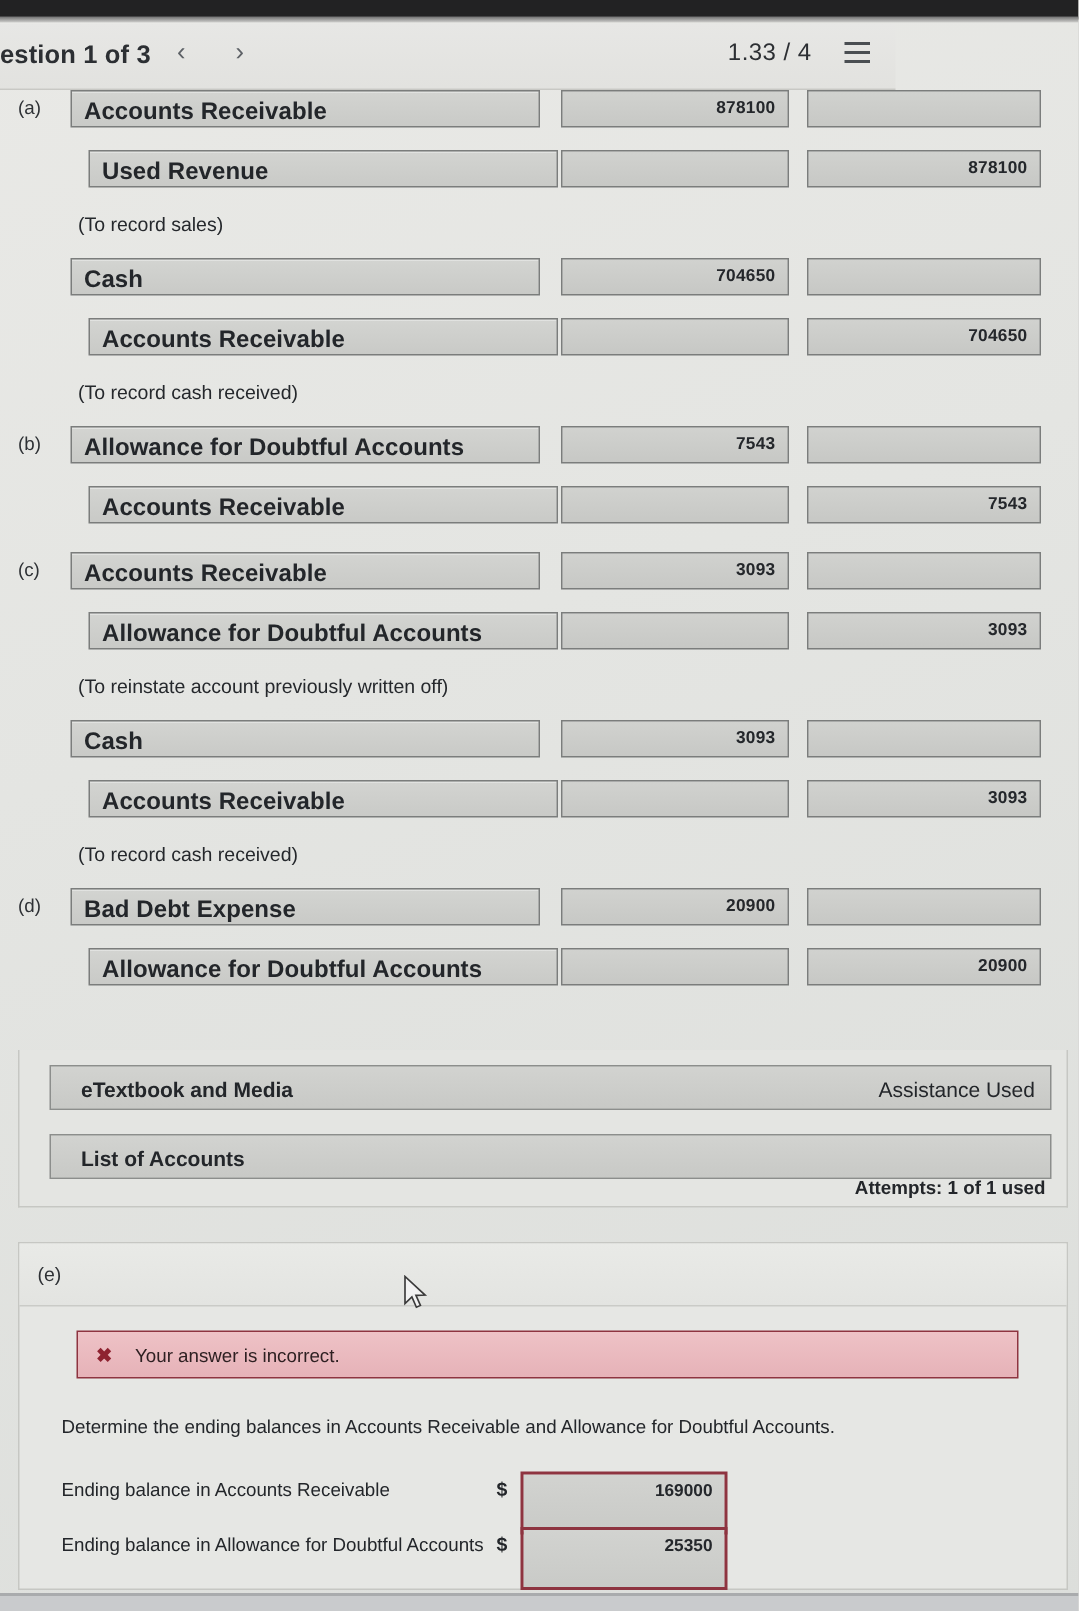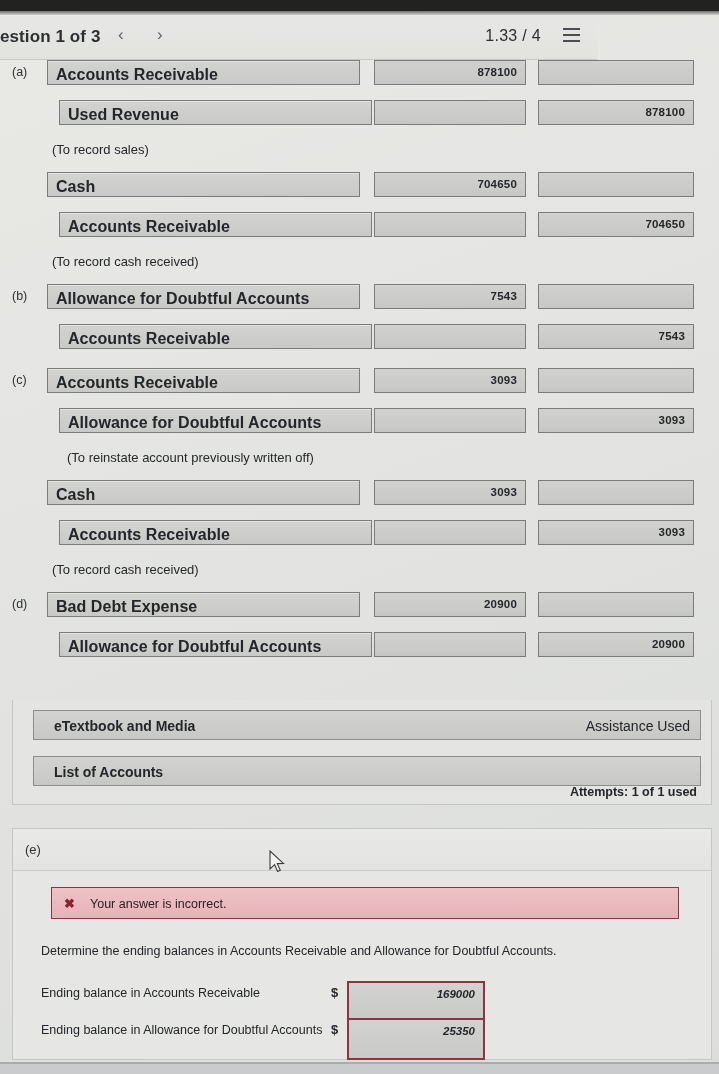--- a/index.html
+++ b/index.html
@@ -140,21 +140,20 @@
     position:absolute; left:28px; top:115px; font-size:12.5px; color:#23262a; font-weight:500;
     white-space: nowrap;
   }
   .bal-row { position:absolute; left:0; width:698px; height:26px; }
   .bal-lbl { position:absolute; left:28px; top:5px; font-size:12.5px; color:#23262a; font-weight:500; }
   .bal-dollar { position:absolute; left:318px; top:4px; font-size:13px; color:#23262a; font-weight:600; }
   .bal-box {
     position:absolute; left:334px; top:0px; width:138px; height:42px;
     background: linear-gradient(180deg,#d2d3d0,#c9cac7);
     border: 2px solid #8e3440;
-    font-style: italic;
   }
   .bal-box span {
     position:absolute; right:8px; top:5px; font-size:11.5px; font-weight:600; color:#24272b;
   }
 
   
   .bottom-strip{
     position:absolute; left:0; top:1062px; width:719px; height:12px;
     background:#c9cbcd;
   }
@@ -271,21 +270,21 @@
         <div class="acct" style="left: 59px; width: 313px;">
           <span>Allowance for Doubtful Accounts</span>
         </div>
         <div class="amt" style="left: 374px; width: 152px;">
           <span></span>
         </div>
         <div class="amt" style="left: 538px; width: 156px;">
           <span>3093</span>
         </div>
       </div>
-      <div class="memo" style="top: 390px; left: 67px;">(To reinstate account previously written off)</div>
+      <div class="memo" style="top: 390px; left: 52px;">(To reinstate account previously written off)</div>
       <div class="row" style="top: 420px;">
         <div class="acct" style="left: 47px; width: 313px;">
           <span>Cash</span>
         </div>
         <div class="amt" style="left: 374px; width: 152px;">
           <span>3093</span>
         </div>
         <div class="amt" style="left: 538px; width: 156px;">
           <span></span>
         </div>

